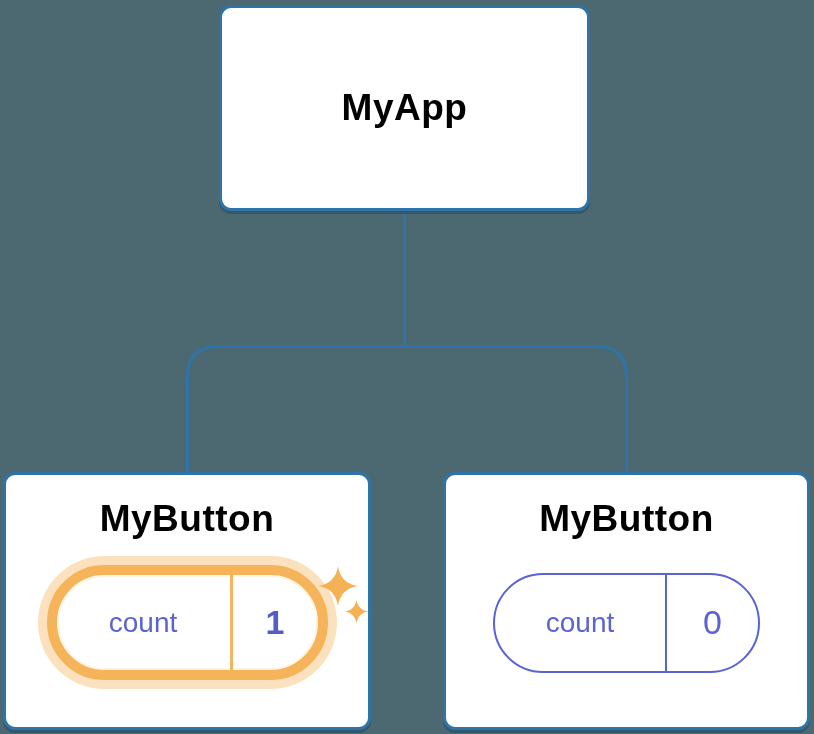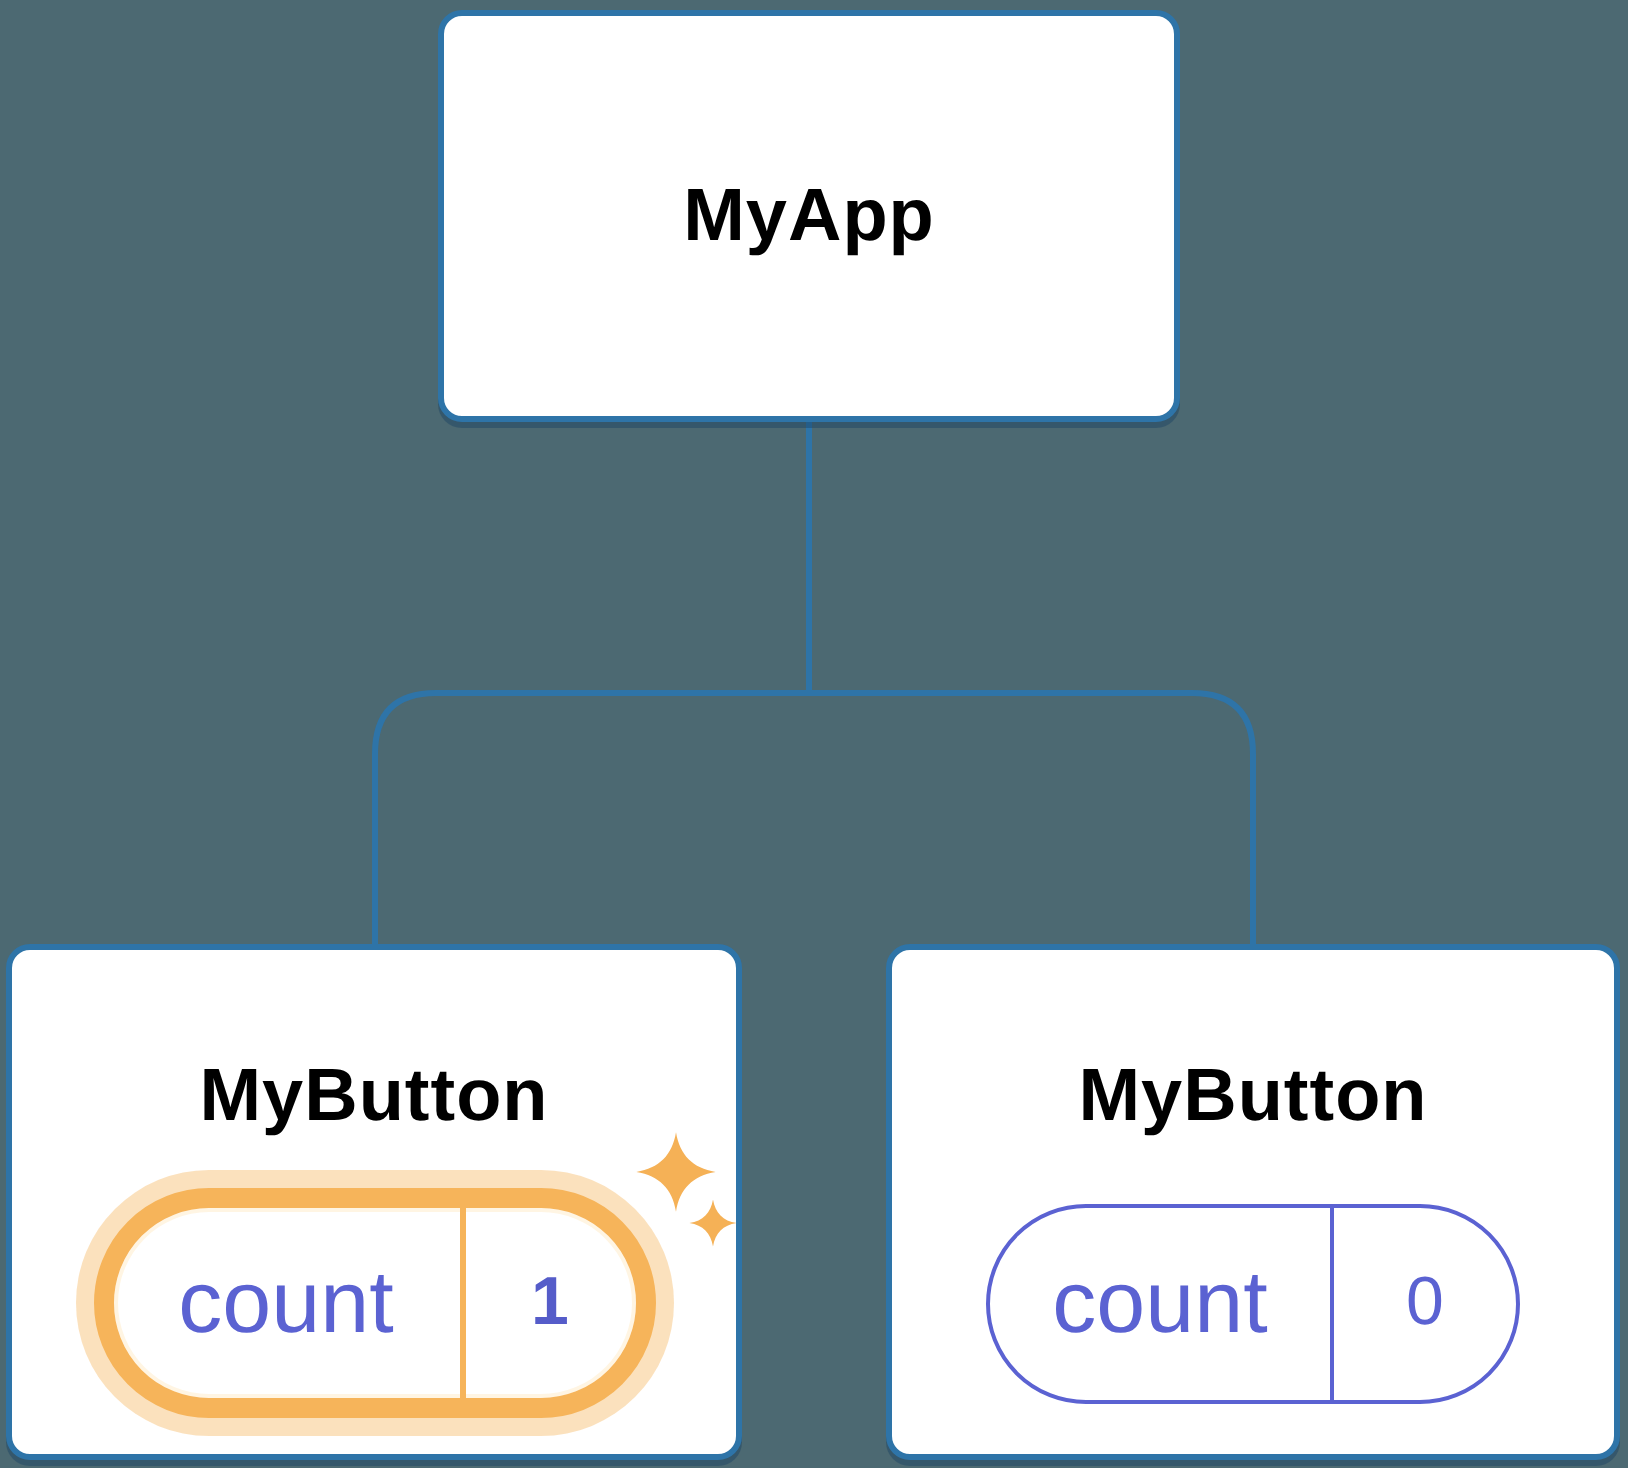--- a/index.html
+++ b/index.html
@@ -45,21 +45,21 @@
     font-size: 37px;
     font-weight: 700;
     letter-spacing: 0.5px;
     line-height: 42px;
     text-align: center;
   }
   .card-button {
     display: flex;
     flex-direction: column;
     align-items: center;
-    padding-top: 52px;
+    padding-top: 23px;
     width: 368px;
     height: 258px;
     top: 472px;
   }
   .card-button-left  { left: 3px; }
   .card-button-right { left: 443px; width: 367px; }
   .pill-row {
     margin-top: 25px;
     height: 115px;
     display: flex;
@@ -85,21 +85,21 @@
     height: 100px;
     border: 2px solid #5B62D2;
     border-radius: 50px;
   }
   .pill-key {
     flex: 1;
     display: flex;
     align-items: center;
     justify-content: center;
     color: #5B62D2;
-    font-size: 44px;
+    font-size: 28px;
     font-weight: 400;
   }
   .pill-highlighted .pill-key { border-right: 3px solid #F6B45A; }
   .pill-normal      .pill-key { border-right: 2px solid #5B62D2; }
   .pill-value {
     display: flex;
     align-items: center;
     justify-content: center;
     color: #5B62D2;
     font-size: 34px;

